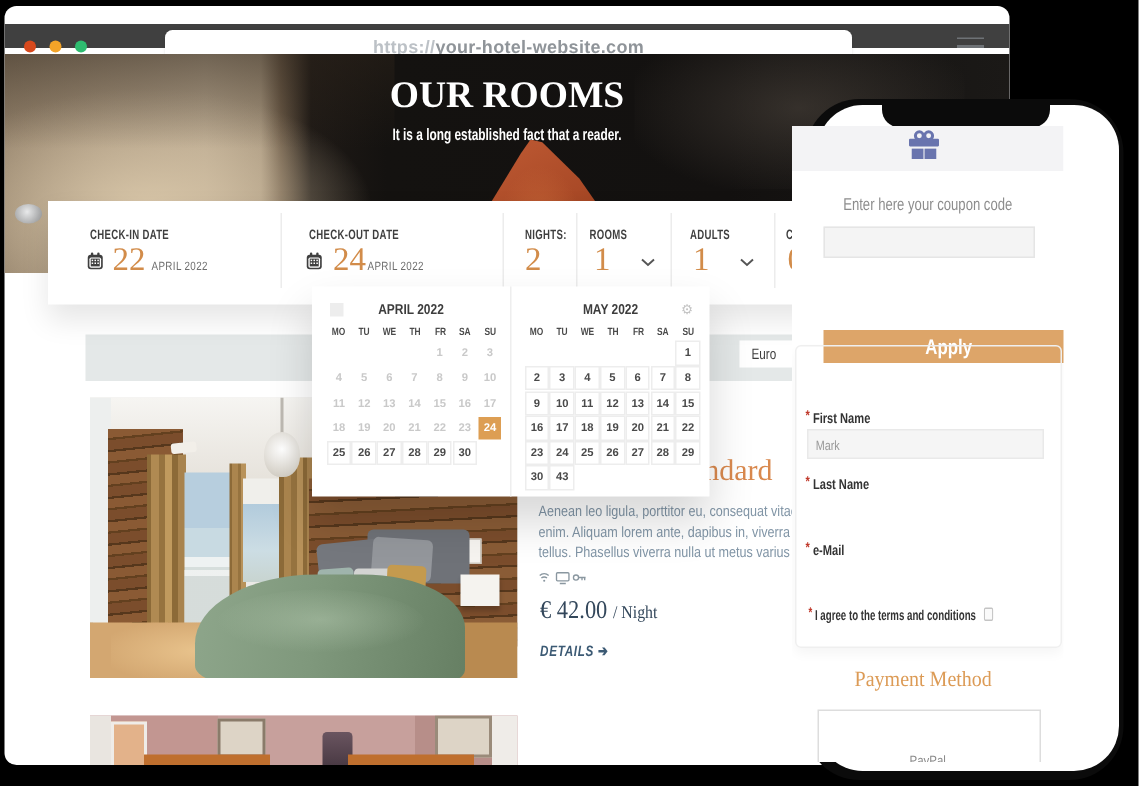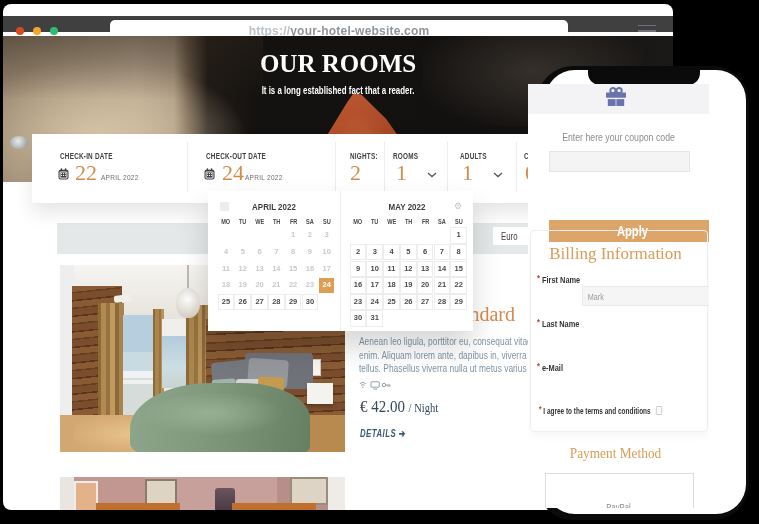--- a/index.html
+++ b/index.html
@@ -332,21 +332,21 @@
       <div class="c b">21</div>
       <div class="c b">22</div>
       <div class="c b">23</div>
       <div class="c b">24</div>
       <div class="c b">25</div>
       <div class="c b">26</div>
       <div class="c b">27</div>
       <div class="c b">28</div>
       <div class="c b">29</div>
       <div class="c b">30</div>
-      <div class="c b">31</div>
+      <div class="c b">43</div>
     </div>
 </div>
 
 <div class="abs" style="left:537px;top:66px;width:212px;height:454px;background:#0b0b0b;border-radius:36px;"></div>
 
 <div class="abs" style="left:545px;top:70px;width:201px;height:444px;background:#fff;border-radius:30px;"></div>
 
 <div class="abs" style="left:588px;top:70px;width:112px;height:15px;background:#0b0b0b;border-radius:0 0 12px 12px;"></div>
 
 <div class="abs" style="left:528px;top:84px;width:181px;height:424px;background:#fff;overflow:hidden;">
@@ -364,25 +364,24 @@
   </svg>
 
   <div class="abs" style="left:0;top:47px;width:181px;text-align:center;font-size:11.5px;color:#8d8d8d;transform:scaleX(0.76);">Enter here your coupon code</div>
 
   <div class="abs" style="left:21px;top:67px;width:139px;height:19px;background:#f4f4f4;border:1px solid #e5e5e5;"></div>
 
   <div class="abs" style="left:21px;top:92px;width:167px;height:22px;background:#dda569;color:#fff;font-size:14px;font-weight:bold;text-align:center;line-height:22px;margin-top:44px;"><span style="display:inline-block;transform:scaleX(0.8);">Apply</span></div>
 
   <div class="abs" style="left:2px;top:146px;width:176px;height:200px;border:1px solid #efefef;border-radius:4px;box-shadow:0 4px 8px rgba(0,0,0,0.04);"></div>
 
-  <div class="abs" style="left:-3px;top:160px;width:181px;text-align:center;font-family:'Liberation Serif',serif;font-size:17px;color:#dc9b56;">Billing Information</div>
 
   <div class="abs sx" style="left:9px;top:188px;font-size:9.5px;font-weight:bold;color:#333;transform:scaleX(0.78);white-space:nowrap;"><span style="color:#c0392b;vertical-align:2px;">*</span> First Name</div>
 
-  <div class="abs" style="left:10px;top:202px;width:158px;height:20px;background:#f5f5f5;border:1px solid #e9e9e9;font-size:9px;color:#999;line-height:20px;box-sizing:border-box;margin-left:44px;"><span class="sx" style="display:inline-block;padding-left:6px;transform:scaleX(0.8);">Mark</span></div>
+  <div class="abs" style="left:10px;top:202px;width:158px;height:20px;background:#f5f5f5;border:1px solid #e9e9e9;font-size:9px;color:#999;line-height:20px;box-sizing:border-box;"><span class="sx" style="display:inline-block;padding-left:6px;transform:scaleX(0.8);">Mark</span></div>
 
   <div class="abs sx" style="left:9px;top:232px;font-size:9.5px;font-weight:bold;color:#333;transform:scaleX(0.78);white-space:nowrap;"><span style="color:#c0392b;vertical-align:2px;">*</span> Last Name</div>
 
 
   <div class="abs sx" style="left:9px;top:276px;font-size:9.5px;font-weight:bold;color:#333;transform:scaleX(0.78);white-space:nowrap;"><span style="color:#c0392b;vertical-align:2px;">*</span> e-Mail</div>
 
 
   <div class="abs sx" style="left:11px;top:319px;font-size:9.5px;font-weight:bold;color:#333;transform:scaleX(0.68);white-space:nowrap;"><span style="color:#c0392b;vertical-align:2px;">*</span> I agree to the terms and conditions&nbsp;&nbsp; <span style="display:inline-block;width:7px;height:7px;border:1px solid #c4c4c4;background:#fafafa;border-radius:1.5px;vertical-align:-1px;"></span></div>
 
   <div class="abs" style="left:-3px;top:361px;width:181px;text-align:center;font-family:'Liberation Serif',serif;font-size:14.5px;color:#dc9b56;transform:scaleX(0.92);">Payment Method</div>

